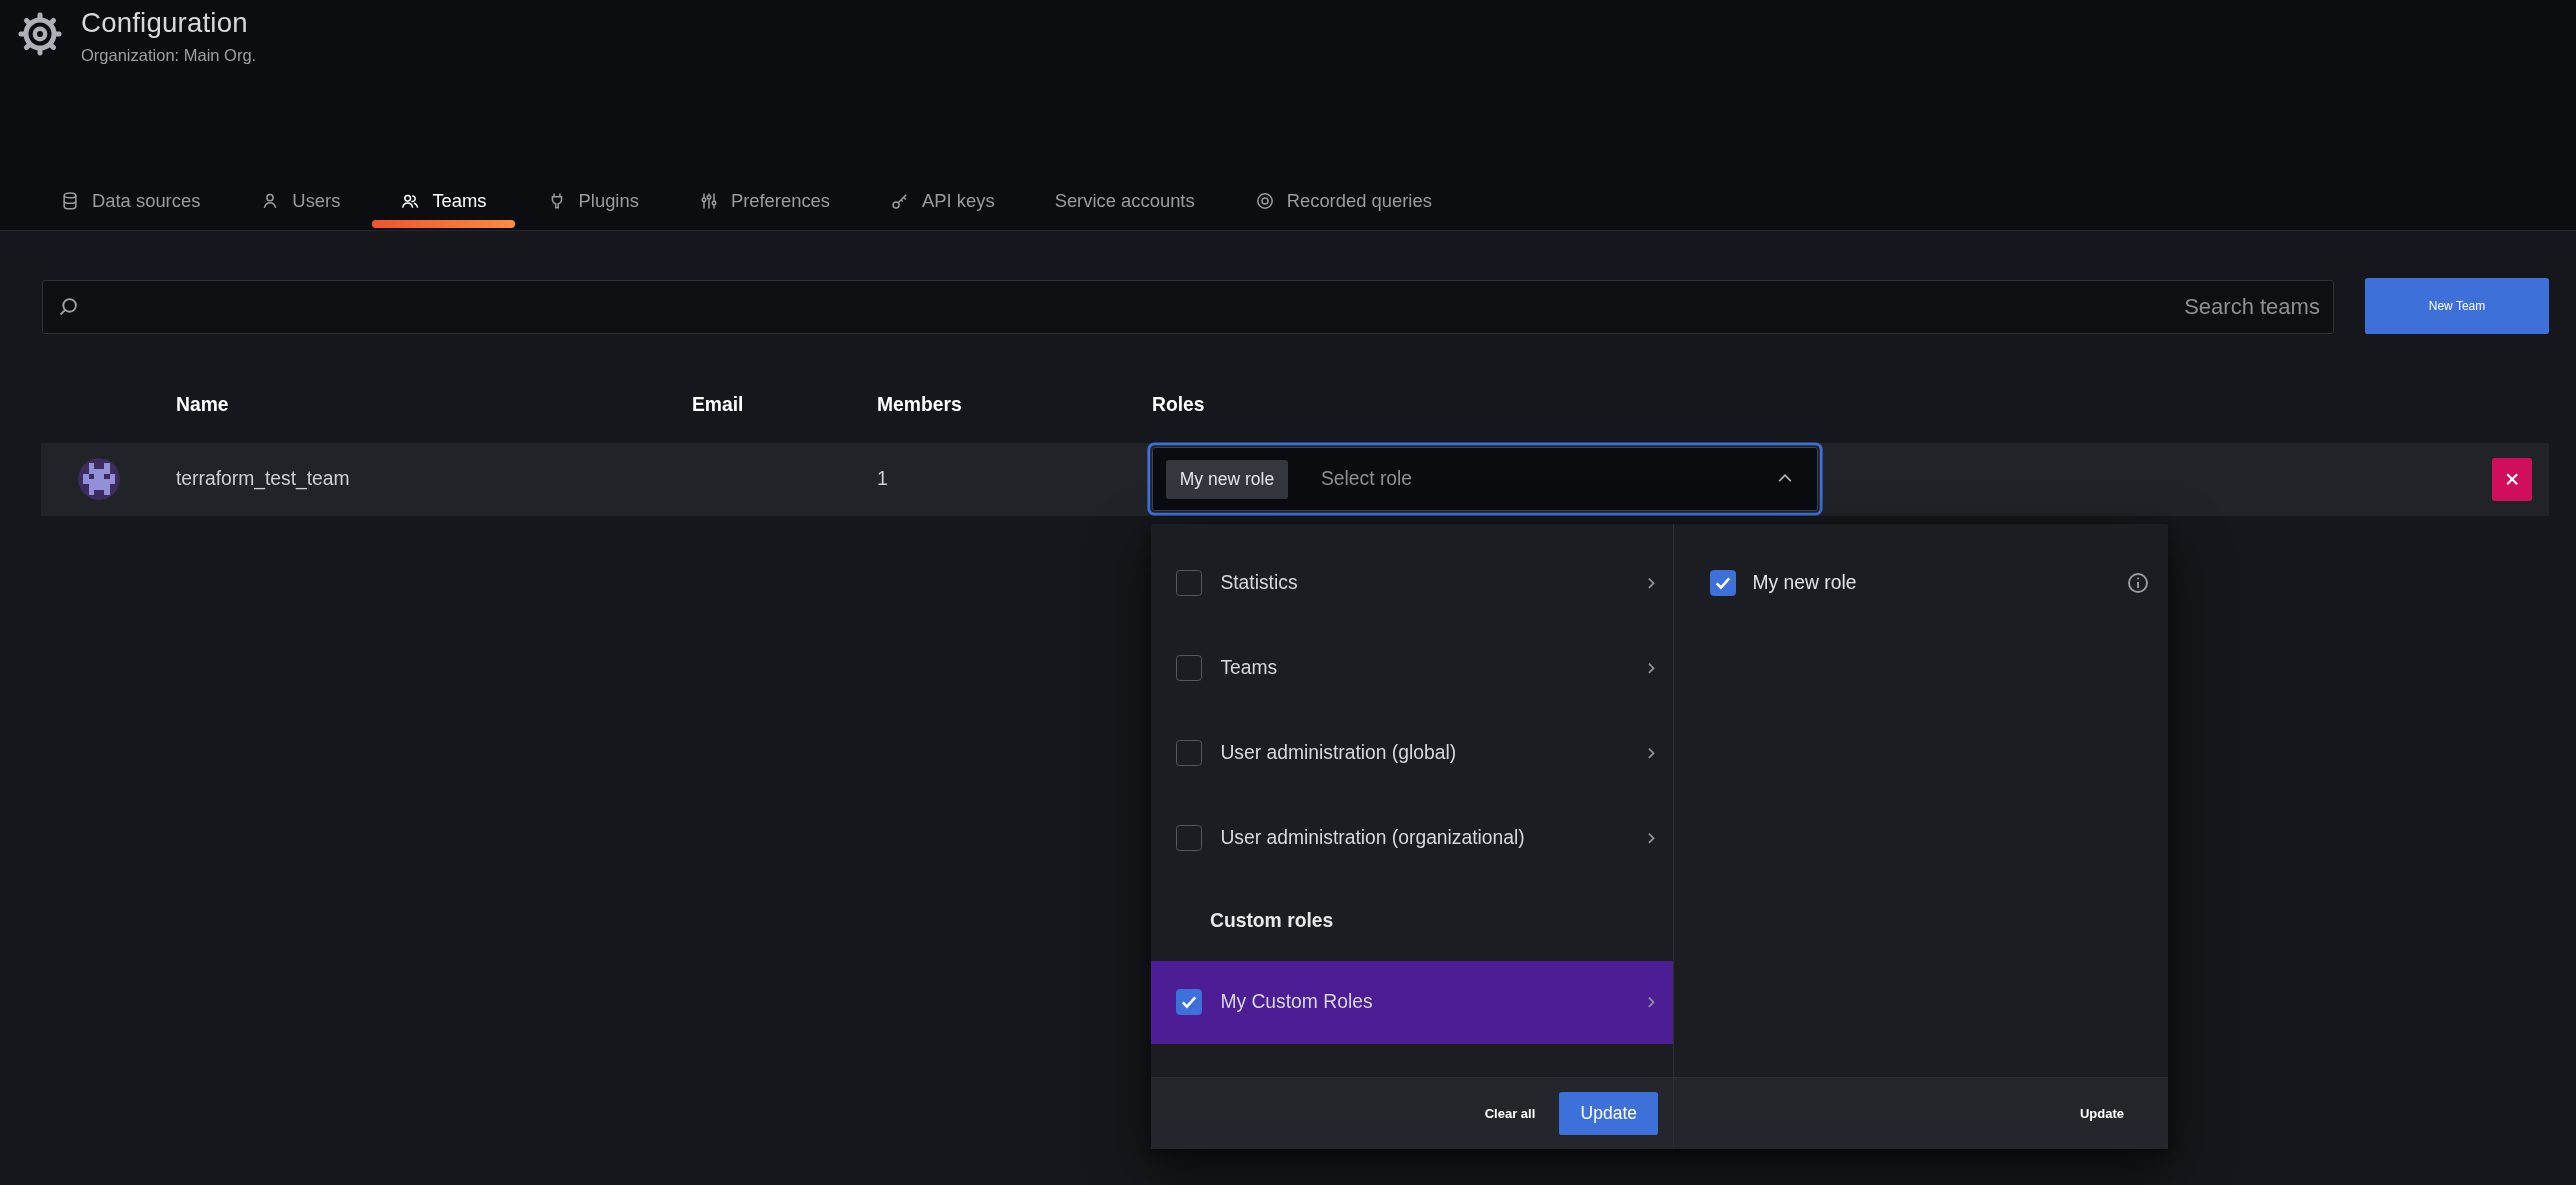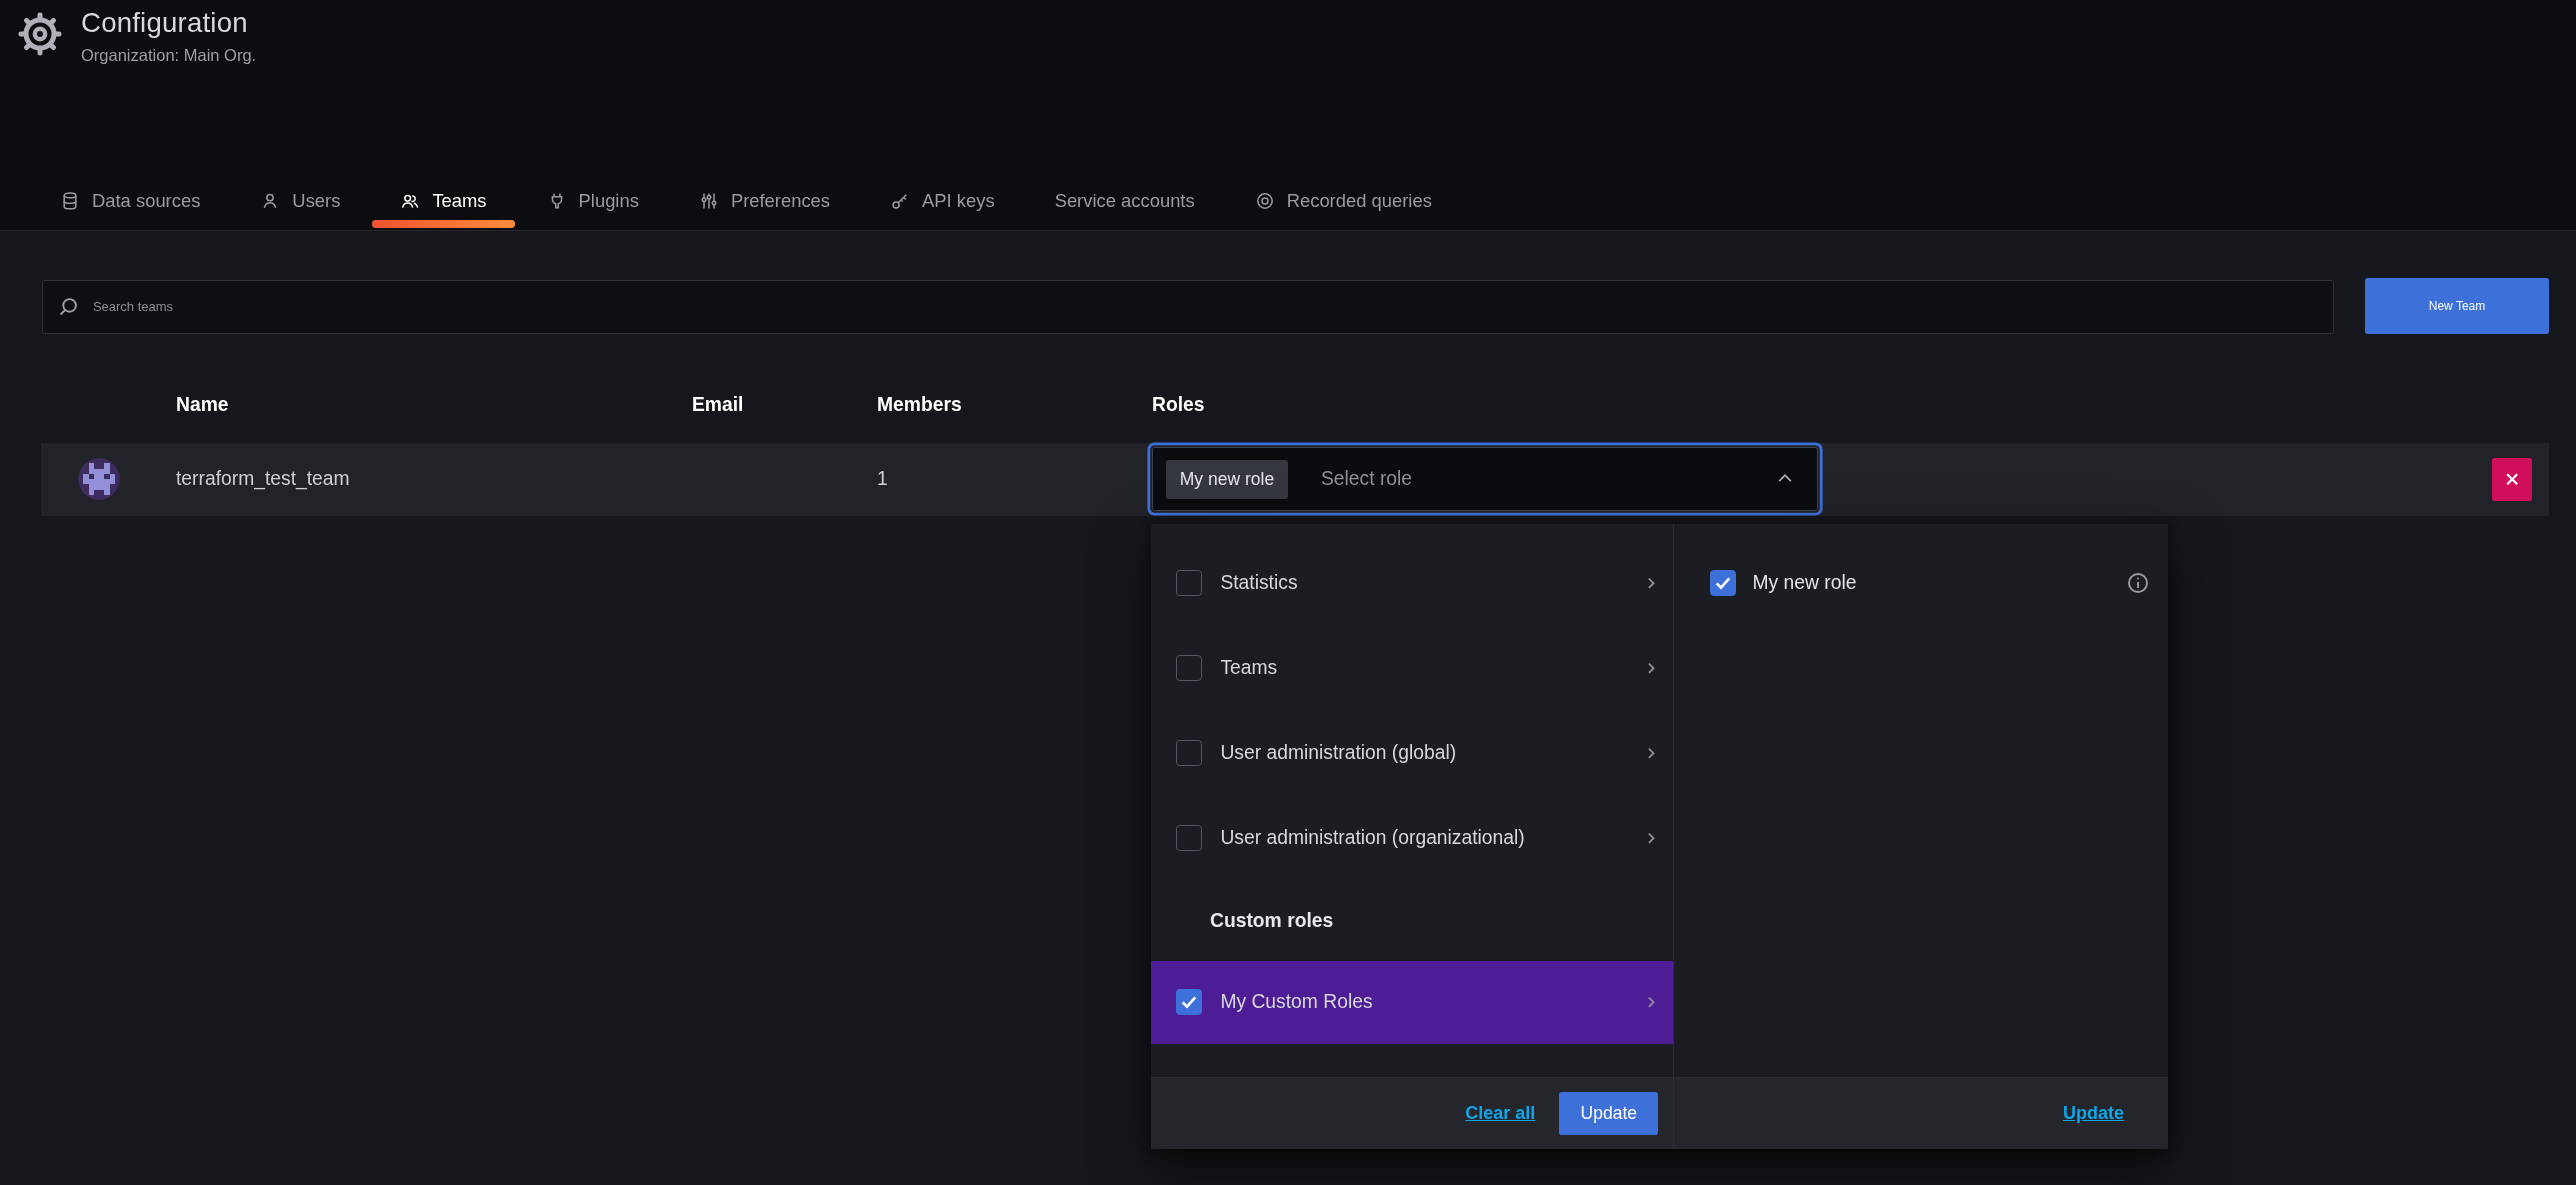--- a/index.html
+++ b/index.html
@@ -42,21 +42,21 @@
 
   .toolbar { position: absolute; left: 41px; top: 46px; right: 27px; height: 56px; }
   .search-box {
     position: absolute; left: 0.9px; top: 1.8px; width: 2292px; height: 54px;
     background: #0e0f13; border: 0.9px solid #2f3138; border-radius: 2.8px;
     display: flex; align-items: center; padding: 0 13px; gap: 13px;
   }
   .search-box svg { width: 24px; height: 24px; color: #9fa1a8; flex: none; }
   .search-box input {
     background: transparent; border: none; outline: none; width: 100%;
-    font-family: inherit; font-size: 13px; color: #bef264;
+    font-family: inherit; font-size: 22px; color: #bef264; text-align: right;
   }
   .search-box input::placeholder { color: #8d8f96; }
   .btn-primary {
     background: #3d71d9; color: #ffffff; border: none; border-radius: 2.8px;
     font-family: inherit; font-weight: 500; cursor: pointer;
   }
   .new-team-btn { position: absolute; right: 0; top: 0; width: 184px; height: 56px; font-size: 12px; }
 
   
   .teams-table { position: absolute; left: 41px; top: 150px; width: 2508px; }
@@ -121,22 +121,22 @@
     font-size: 19.3px; font-weight: 700; color: #e8e9ec;
   }
 
   .dd-footer {
     height: 72px; flex: none; background: #24262c; border-top: 0.9px solid #2c2e33;
     display: flex; align-items: center; justify-content: flex-end; gap: 24px;
     padding: 0 14.7px;
   }
   .dd-right .dd-footer { padding-right: 44px; }
   .link-btn {
-    background: none; border: none; color: #0ea5e9; font-family: inherit;
-    font-size: 18px; font-weight: 700; cursor: pointer; text-decoration: underline;
+    background: none; border: none; color: #ffffff; font-family: inherit;
+    font-size: 13px; font-weight: 700; cursor: pointer;
   }
   .update-btn { width: 99px; height: 43px; font-size: 17.5px; }
 
   .submenu-item { padding: 0 18.4px 0 36px; }
   .submenu-item .label { margin-left: 16.5px; color: #e2e3e7; }
   .info-icon { margin-left: auto; width: 24px; height: 24px; color: #9a9ca2; flex: none; }
 </style>
 </head>
 <body>
 

